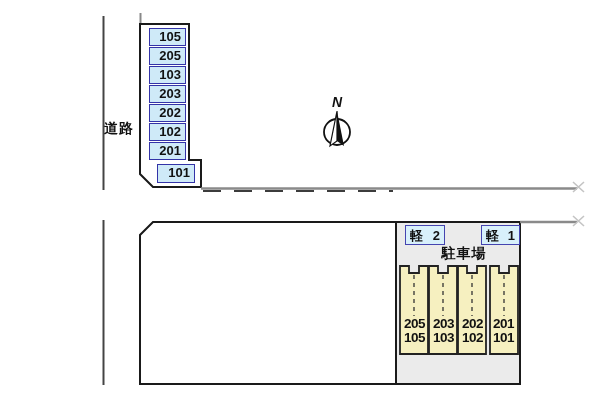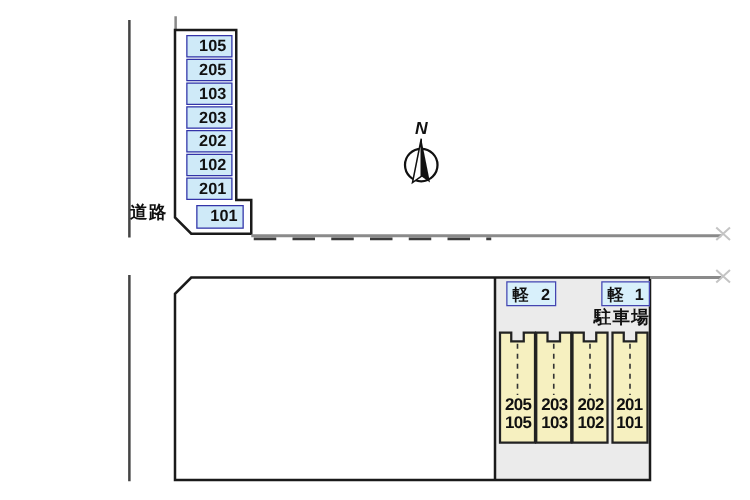--- a/index.html
+++ b/index.html
@@ -4,40 +4,40 @@
 <style>
   html,body { margin:0; padding:0; background:#fff; }
   .canvas {
     position:relative; width:600px; height:400px; background:#ffffff;
     font-family:"Liberation Sans","DejaVu Sans",sans-serif; color:#111;
     overflow:hidden;
   }
   svg.layer { position:absolute; left:0; top:0; }
   .abs { position:absolute; }
 
-  .road-label { left:104px; top:120px; width:32px; font-size:14px; font-weight:600; letter-spacing:1px;margin-top:41px; }
+  .road-label { left:104px; top:120px; width:32px; font-size:14px; font-weight:600; letter-spacing:1px; }
 
   .room-box {
     left:149px; width:37px; height:18px; box-sizing:border-box;
     background:#cfeaf8; border:1.5px solid #3333a8;
     font-size:13px; font-weight:600; text-align:right; padding-right:4px;
     line-height:15px;
   }
   .room-box.offset { left:157px; top:164px; width:38px; height:19px; line-height:16px; }
 
   .north-label { left:327px; top:94px; width:20px; text-align:center;
     font-size:14px; font-style:italic; font-weight:700; }
 
   .kei-box {
     top:225px; width:40px; height:20px; box-sizing:border-box;
     background:#d8f0fb; border:1.5px solid #4444b0;
     display:flex; justify-content:space-between; align-items:center;
     padding:0 4px; font-size:13px; font-weight:600; line-height:17px;
   }
-  .parking-title { left:408px; top:245px; width:112px; text-align:right;
+  .parking-title { left:408px; top:245px; width:112px; text-align:center;
     font-size:14px; font-weight:600; letter-spacing:1px; }
 
   .spot-label { top:317px; width:29px; text-align:center;
     font-size:13.5px; font-weight:600; letter-spacing:-0.5px; line-height:14px; }
 
   .outline   { fill:#ffffff; stroke:#1a1a1a; stroke-width:2; }
   .outline2  { fill:none; stroke:#1a1a1a; stroke-width:2; }
   .roadline  { stroke:#444; stroke-width:2; }
   .grayline  { stroke:#888; stroke-width:2; }
   .boundary  { stroke:#8a8a8a; stroke-width:2.4; }

